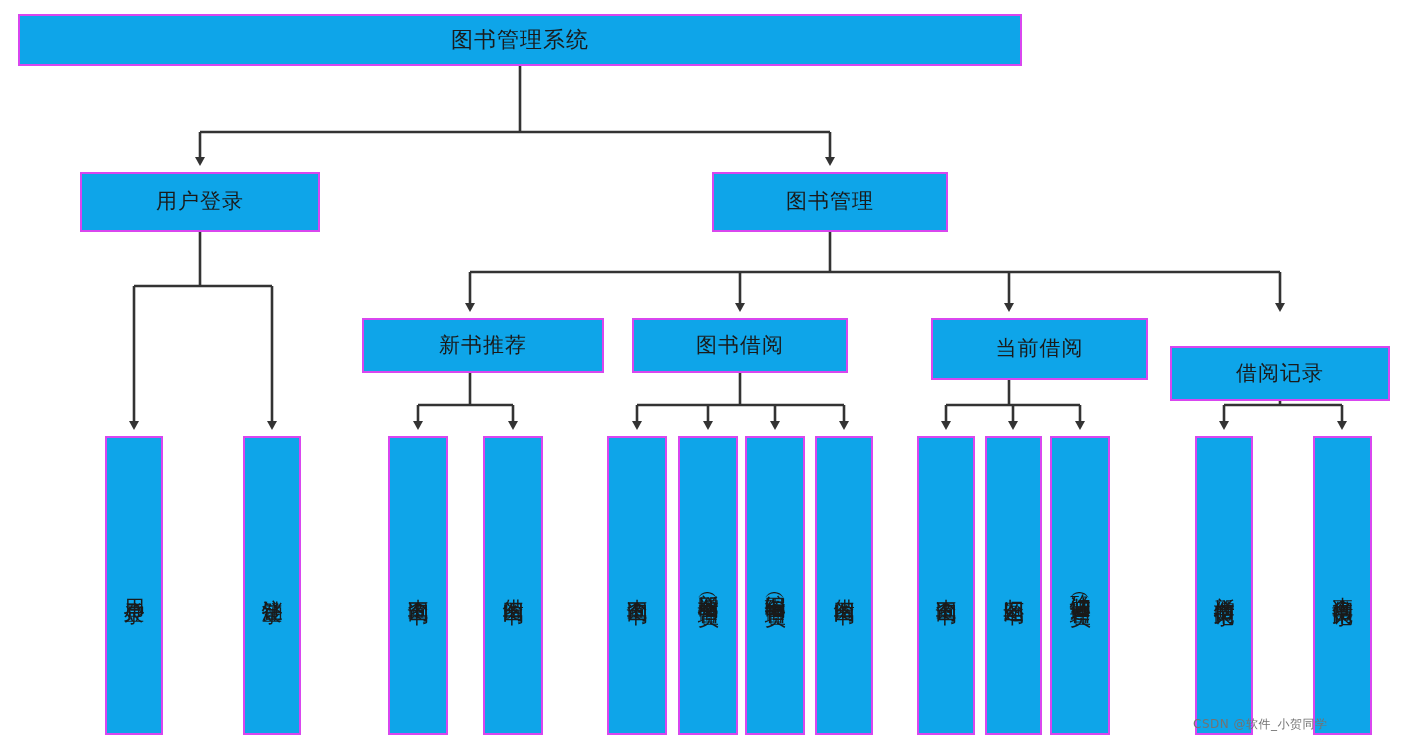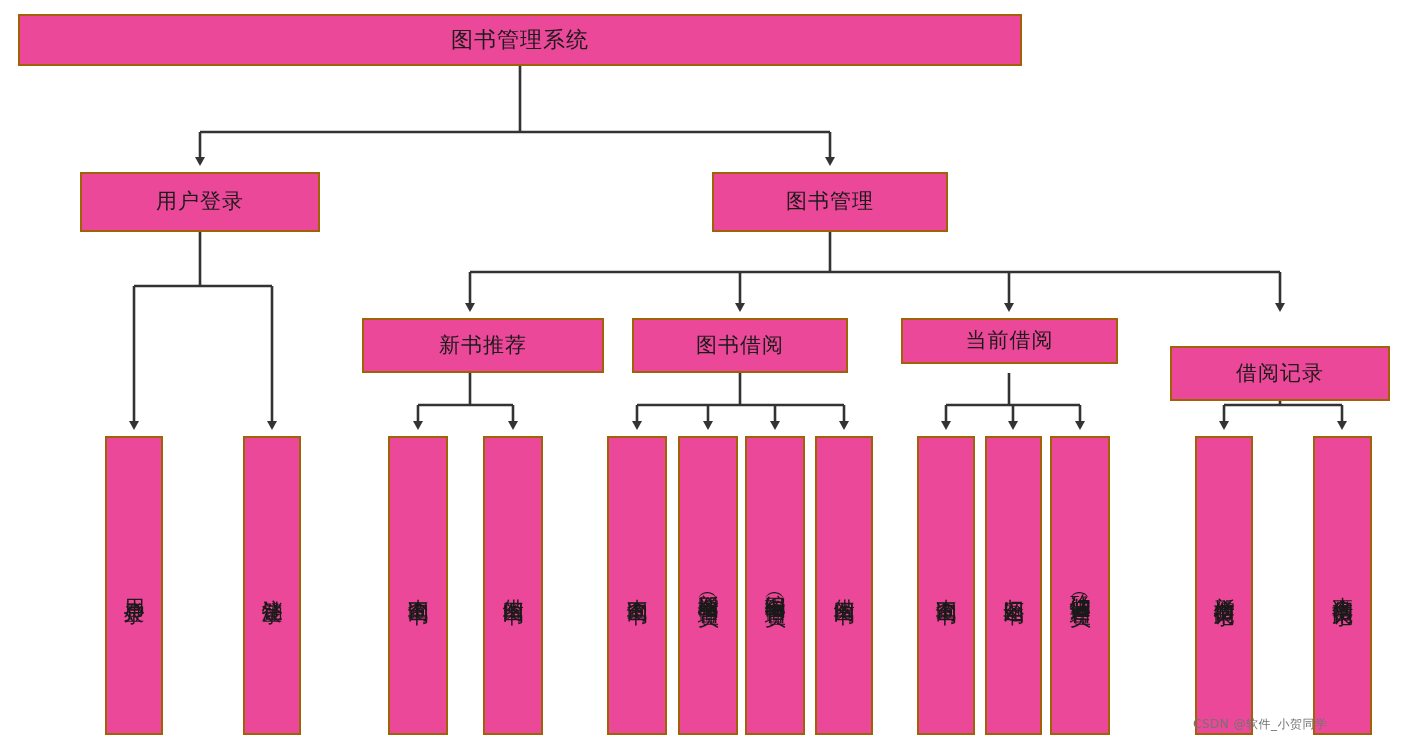--- a/index.html
+++ b/index.html
@@ -21,22 +21,22 @@
     position: absolute;
     left: 0;
     top: 0;
     width: 1405px;
     height: 747px;
     pointer-events: none;
   }
   .node {
     position: absolute;
     box-sizing: border-box;
-    background: #ec4899;
-    border: 2px solid #a16207;
+    background: #0ea5e9;
+    border: 2px solid #d946ef;
     display: flex;
     align-items: center;
     justify-content: center;
     color: #1a1a1a;
     text-align: center;
   }
   .node-h .label {
     font-size: 21px;
     line-height: 1.2;
     letter-spacing: 1px;
@@ -131,21 +131,21 @@
   <div class="node node-h" style="left: 712px; top: 172px; width: 236px; height: 60px;">
     <span class="label">图书管理</span>
   </div>
 
   <div class="node node-h" style="left: 362px; top: 318px; width: 242px; height: 55px;">
     <span class="label">新书推荐</span>
   </div>
   <div class="node node-h" style="left: 632px; top: 318px; width: 216px; height: 55px;">
     <span class="label">图书借阅</span>
   </div>
-  <div class="node node-h" style="left: 901px; top: 318px; width: 217px; height: 46px;">
+  <div class="node node-h" style="left: 931px; top: 318px; width: 217px; height: 62px;">
     <span class="label">当前借阅</span>
   </div>
   <div class="node node-h" style="left: 1170px; top: 318px; width: 220px; height: 55px; margin-top: 28px;">
     <span class="label">借阅记录</span>
   </div>
 
   <div class="node node-v" style="left: 105px; top: 436px; width: 58px; height: 299px;">
     <span class="label">用户登录</span>
   </div>
   <div class="node node-v" style="left: 243px; top: 436px; width: 58px; height: 299px;">

